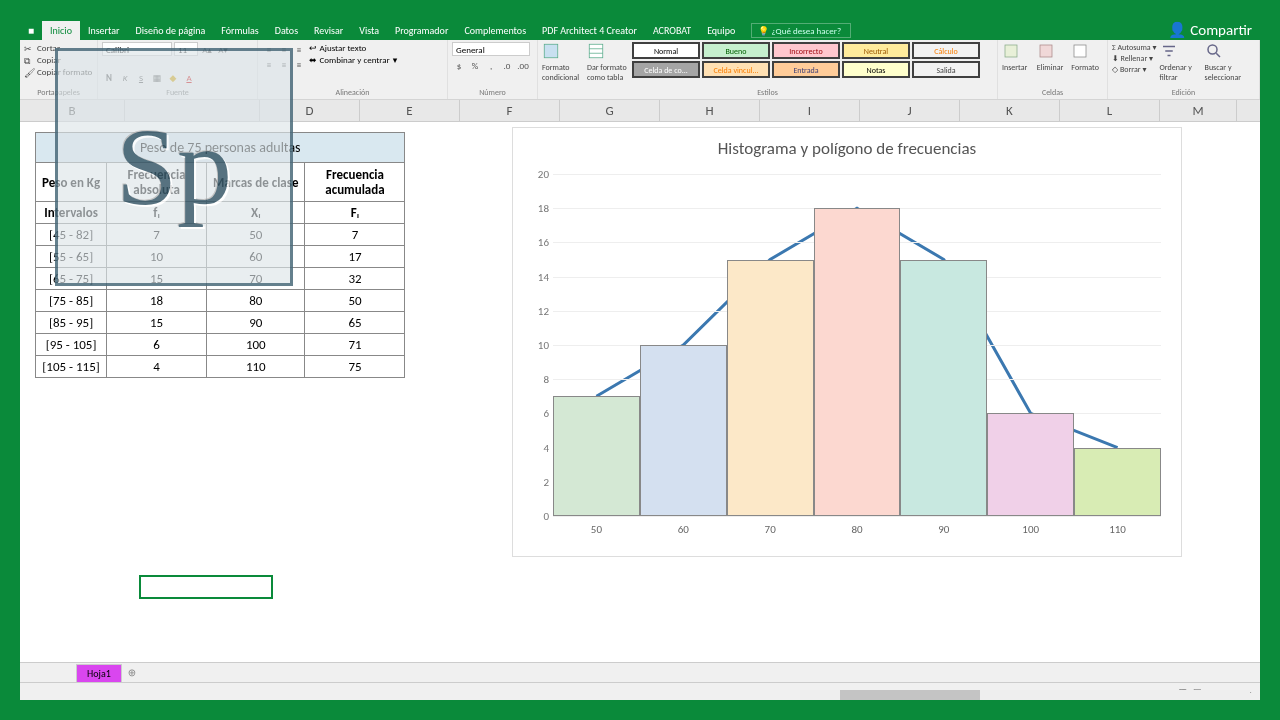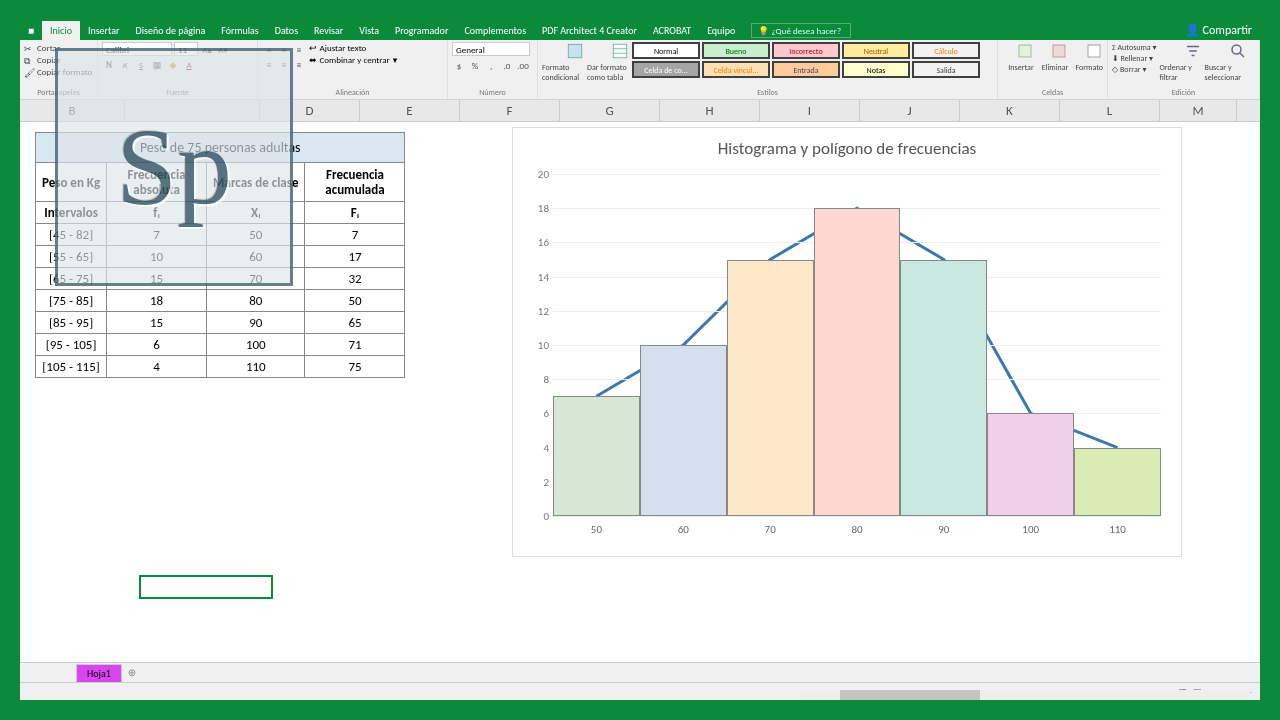--- a/index.html
+++ b/index.html
@@ -4,39 +4,39 @@
 <style>
   * { box-sizing: border-box; margin: 0; padding: 0; }
   body { font-family: "Segoe UI", Calibri, sans-serif; font-size: 11px; background: #0a8a3a; overflow: hidden; width: 1280px; height: 720px; position: relative; }
   .app { position: absolute; top: 20px; left: 20px; right: 20px; bottom: 20px; background: #f0f0f0; display: flex; flex-direction: column; }
   
   .tabs { background: #0a8a3a; display: flex; align-items: center; height: 20px; color: #fff; font-size: 10px; }
   .file-tab { background: #0a8a3a; color: #fff; padding: 3px 8px; }
   .rtab { padding: 3px 8px; cursor: pointer; }
   .rtab.active { background: #f0f0f0; color: #0a8a3a; }
   .tell-me { margin-left: 8px; color: #cfe; border: 1px solid rgba(255,255,255,.3); padding: 1px 6px; font-size: 9px; width: 100px; }
-  .compartir { margin-left: auto; color: #fff; padding: 3px 8px; font-size: 12px; }
+  .compartir { margin-left: auto; color: #fff; padding: 3px 8px; font-size: 15px; }
   
   .ribbon { background: #f0f0f0; height: 60px; border-bottom: 1px solid #d4d4d4; display: flex; font-size: 9px; position: relative; }
   .rgroup { border-right: 1px solid #e0e0e0; padding: 2px 4px; display: flex; flex-direction: column; justify-content: space-between; }
   .rgroup-label { text-align: center; color: #777; font-size: 8px; margin-top: 2px; }
   .rgroup-body { display: flex; gap: 3px; align-items: flex-start; }
   .clip-list { display: flex; flex-direction: column; gap: 1px; color: #444; }
   .clip-item { display: flex; gap: 3px; align-items: center; }
   .icon-sq { width: 10px; height: 10px; display: inline-block; }
-  .fontbox { display: flex; flex-direction: column; gap: 1px; }
+  .fontbox { display: flex; flex-direction: column; gap: 14px; }
   .fontrow { display: flex; gap: 2px; }
   .dd { border: 1px solid #ccc; background: #fff; padding: 0 3px; height: 14px; font-size: 9px; display: inline-flex; align-items: center; }
   .btns { display: flex; gap: 2px; }
   .btn-mini { width: 14px; height: 14px; border: 1px solid transparent; display: inline-flex; align-items: center; justify-content: center; font-size: 9px; color: #555; }
   .align-grid { display: grid; grid-template-columns: repeat(3,14px); grid-auto-rows: 14px; gap: 1px; }
   .wrap-merge { display: flex; flex-direction: column; gap: 1px; }
   .style-cells { display: grid; grid-template-columns: repeat(4,68px); grid-template-rows: 17px 17px; gap: 2px; }
   .style-cell { border: 2px solid #404040; font-size: 8px; display: flex; align-items: center; justify-content: center; padding: 0 2px; overflow: hidden; white-space: nowrap; }
-  .big-btn { display: flex; flex-direction: column; align-items: flex-end; justify-content: center; width: 42px; font-size: 8px; color: #444; gap: 2px; }
+  .big-btn { display: flex; flex-direction: column; align-items: flex-start; justify-content: center; width: 42px; font-size: 8px; color: #444; gap: 2px; }
   .big-btn svg { width: 18px; height: 18px; }
   .edit-col { display: flex; flex-direction: column; font-size: 8px; gap: 1px; color: #444; }
   
   .gridwrap { flex: 1; background: #fff; position: relative; overflow: hidden; }
   .colhdrs { position: absolute; top: 0; left: 0; right: 0; height: 22px; background: #e8e8e8; display: flex; border-bottom: 1px solid #ccc; }
   .colhdr { border-right: 1px solid #ccc; text-align: center; font-size: 13px; color: #555; display: flex; align-items: center; justify-content: center; }
   .sheetbody { position: absolute; top: 22px; left: 0; right: 0; bottom: 0; }
   
   .datatable { position: absolute; top: 10px; left: 15px; border-collapse: collapse; font-size: 13px; }
   .datatable th, .datatable td { border: 1px solid #888; padding: 3px 6px; text-align: center; }

